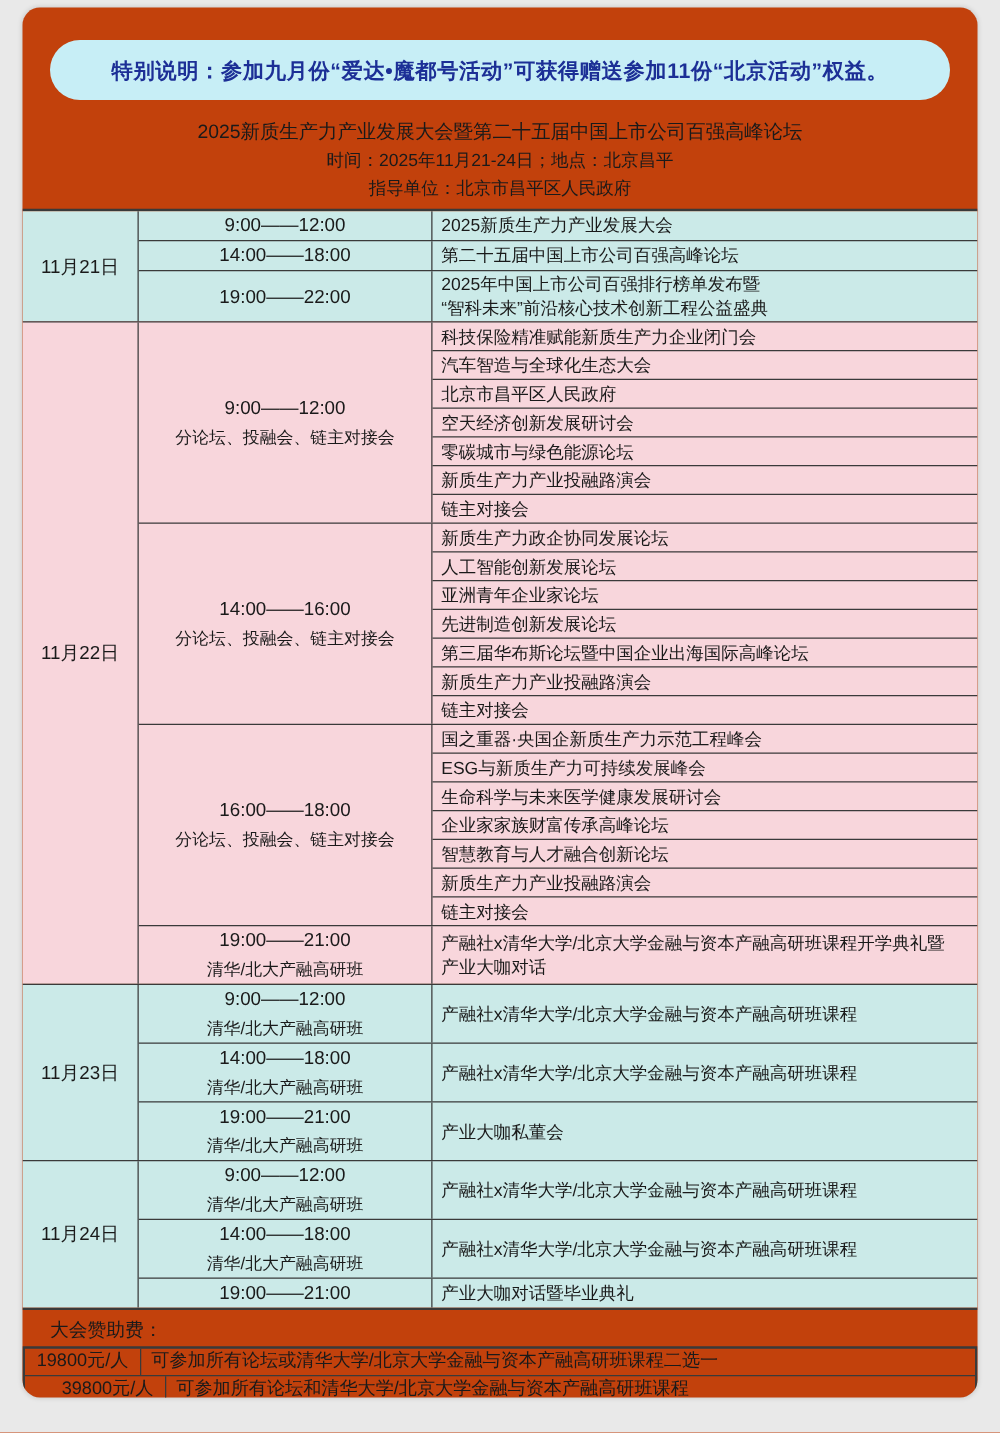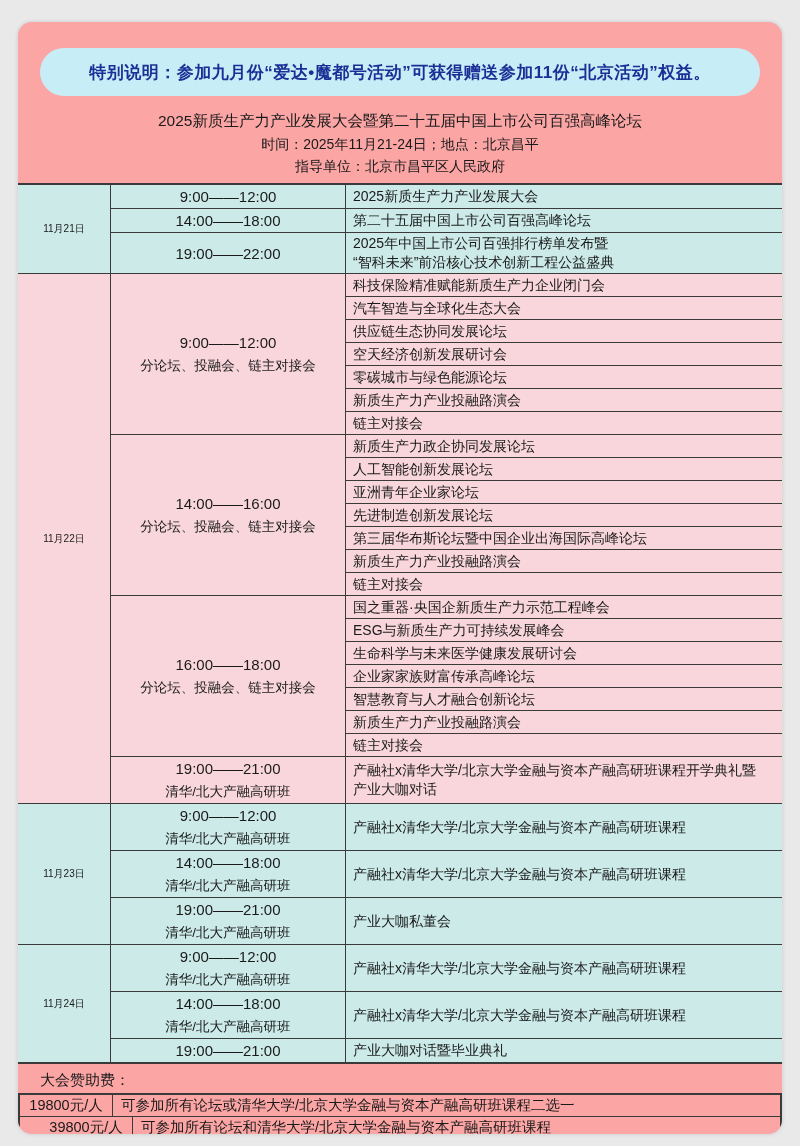--- a/index.html
+++ b/index.html
@@ -5,22 +5,22 @@
   html,body{margin:0;padding:0;}
   body{
     width:800px;height:1146px;
     background:#e9e9e9;
     font-family:"Liberation Sans","DejaVu Sans",sans-serif;
     color:#1a1a1a;
     position:relative;
     overflow:hidden;
   }
   .card{
-    position:absolute;left:18px;top:22px;width:764px;height:1112px;
-    background:#fca5a5;border-radius:14px;
+    position:absolute;left:18px;top:6px;width:764px;height:1112px;
+    background:#c2410c;border-radius:14px;
     box-shadow:0 0 4px rgba(0,0,0,.15);
     overflow:hidden;
   }
   
   .banner{
     margin:26px 22px 0 22px;height:48px;border-radius:26px;
     display:flex;align-items:center;justify-content:center;
     font-size:17px;font-weight:bold;letter-spacing:.5px;
   }
   
@@ -28,21 +28,21 @@
   .info{margin-top:3px;text-align:center;font-size:14px;line-height:19px;}
   
   .sched{
     margin-top:7px;border-top:2px solid #3a3a3a;border-bottom:2px solid #3a3a3a;
   }
   .sec{display:flex;}
   .sec + .sec{border-top:1px solid #3a3a3a;}
   .date-cell{
     width:92px;flex:0 0 92px;border-right:1px solid #3a3a3a;
     display:flex;align-items:center;justify-content:center;
-    font-size:10px;
+    font-size:15px;
   }
   .sec-body{flex:1;display:flex;flex-direction:column;}
   .block{display:flex;}
   .block + .block{border-top:1px solid #3a3a3a;}
   .time-cell{
     width:234px;flex:0 0 234px;border-right:1px solid #3a3a3a;
     display:flex;flex-direction:column;align-items:center;justify-content:center;
     font-size:15px;line-height:19px;padding:2px 0;
   }
   .time-sub{font-size:13.5px;margin-top:4px;}
@@ -122,21 +122,21 @@
               <div class="time-sub">分论坛、投融会、链主对接会</div>
             </div>
             <div class="events">
               <div class="event">
                 <div>科技保险精准赋能新质生产力企业闭门会</div>
               </div>
               <div class="event">
                 <div>汽车智造与全球化生态大会</div>
               </div>
               <div class="event">
-                <div>供应链生态协同发展论坛</div>
+                <div>北京市昌平区人民政府</div>
               </div>
               <div class="event">
                 <div>空天经济创新发展研讨会</div>
               </div>
               <div class="event">
                 <div>零碳城市与绿色能源论坛</div>
               </div>
               <div class="event">
                 <div>新质生产力产业投融路演会</div>
               </div>

